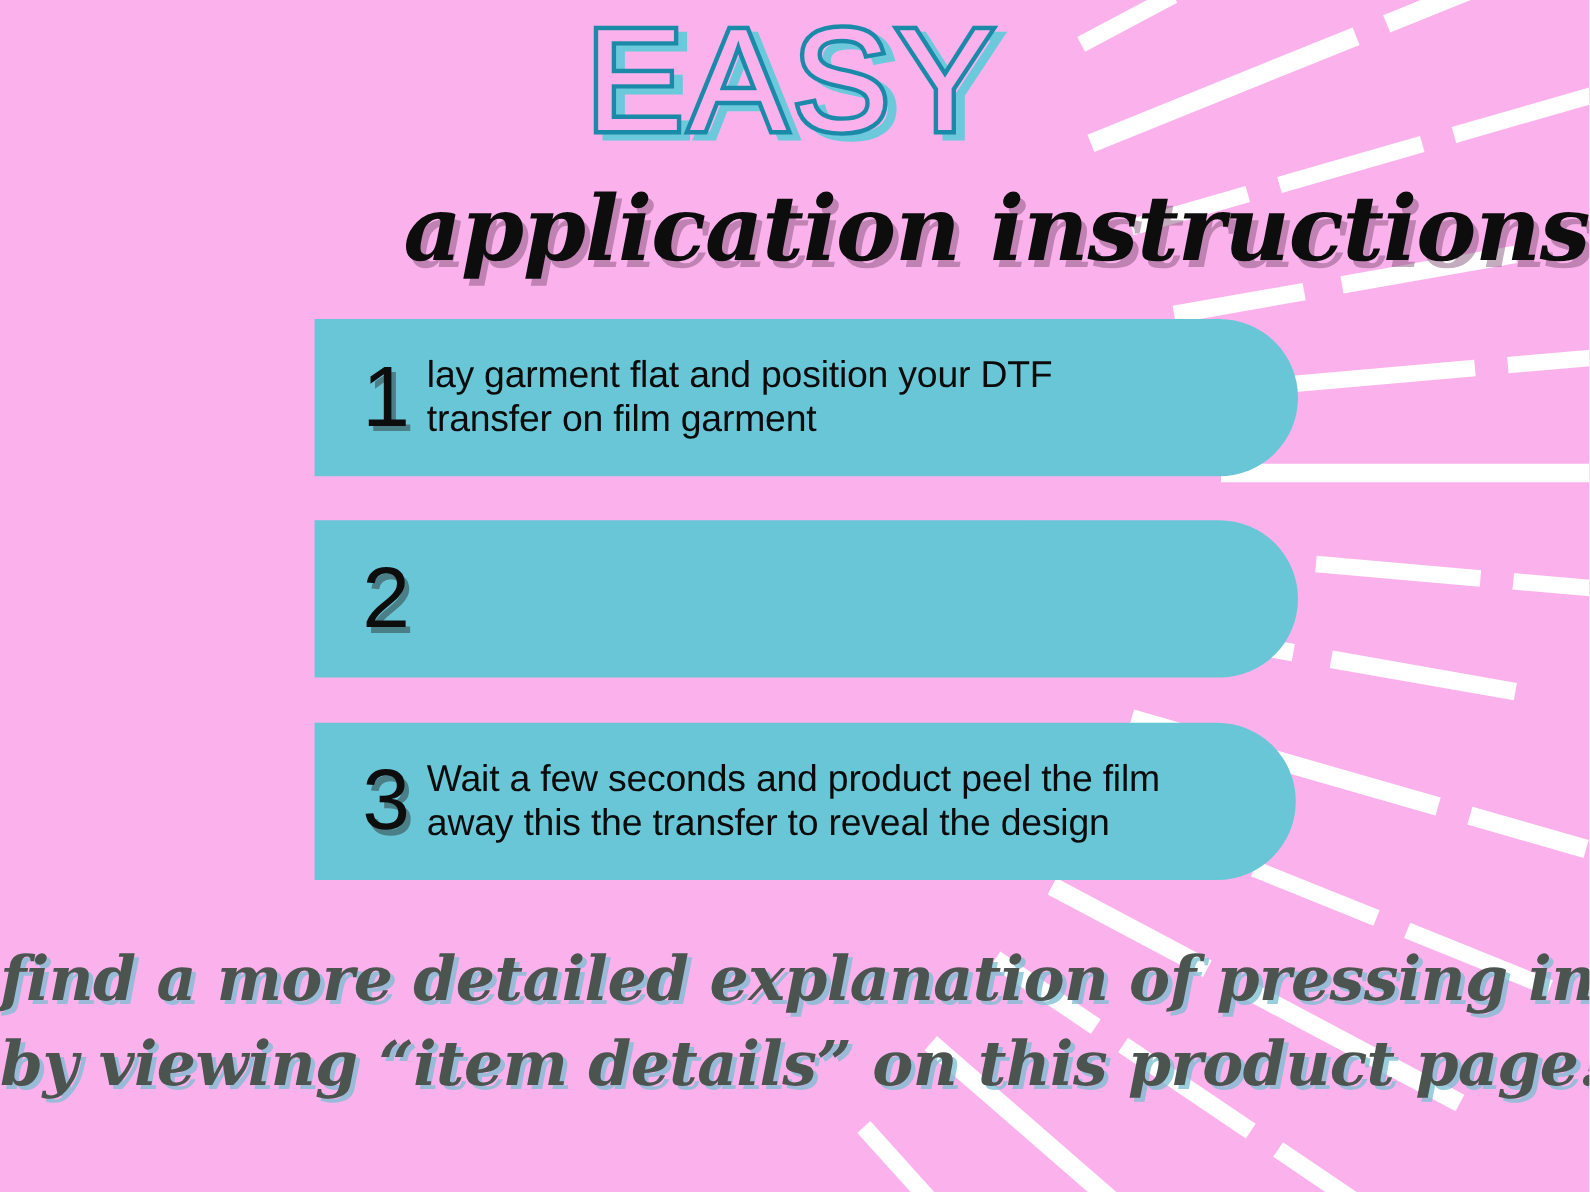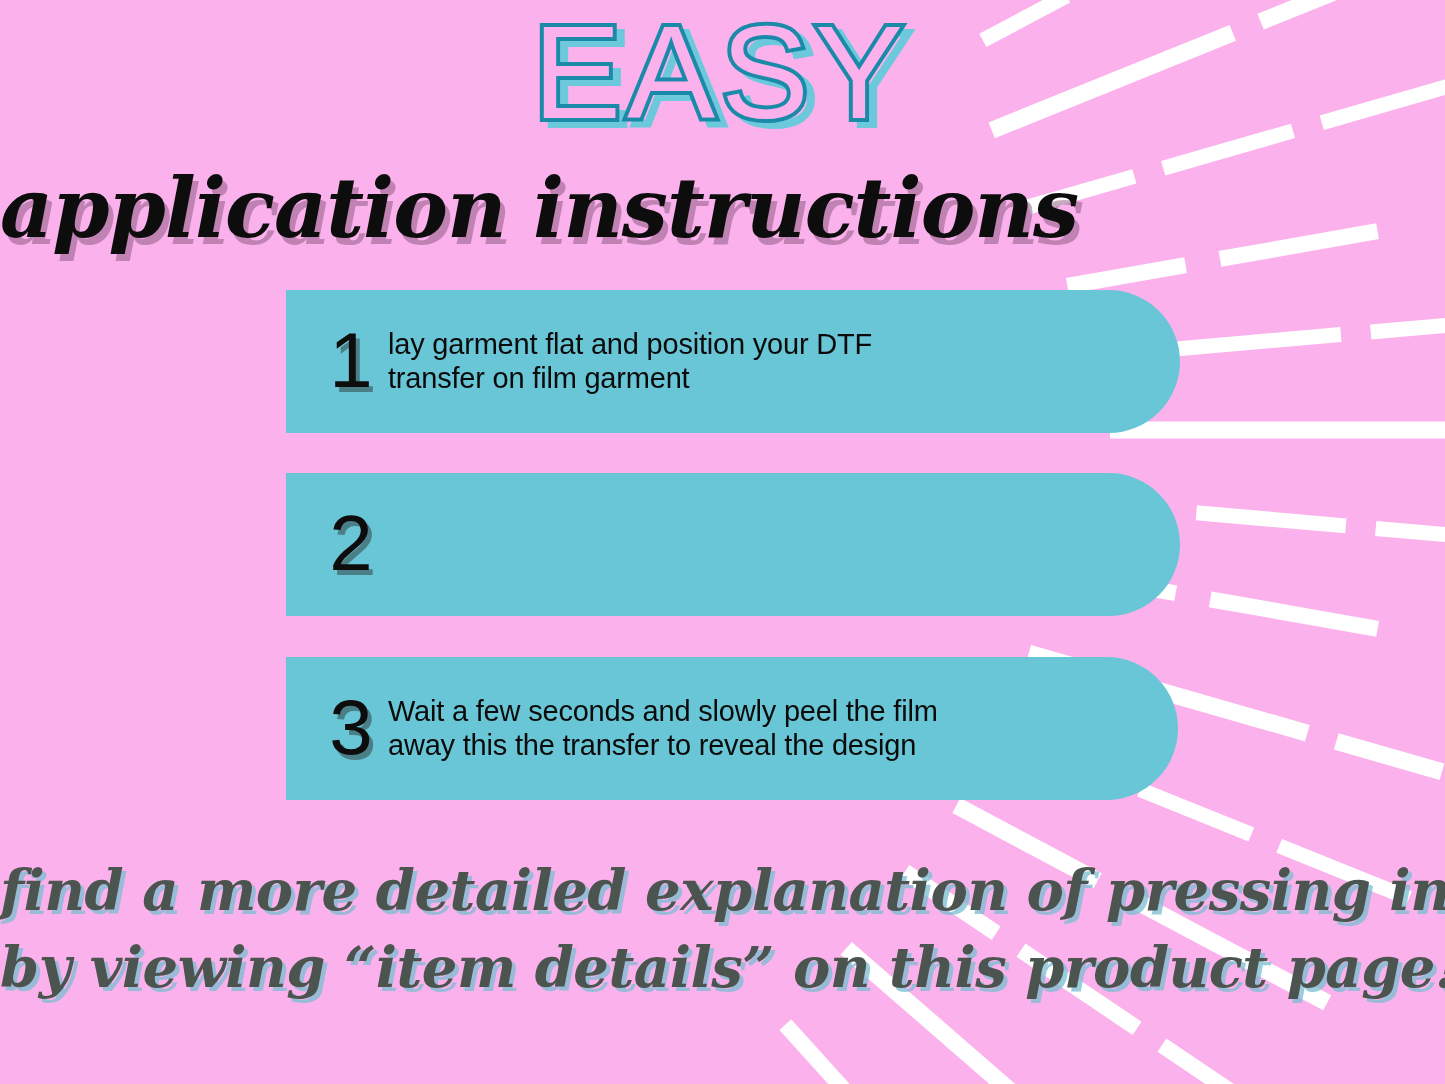--- a/index.html
+++ b/index.html
@@ -35,21 +35,21 @@
     text-align: center;
   }
   .easy-svg { display: block; margin: 0 auto; }
 
   
   .script-head {
     position: absolute;
     left: 0;
     top: 160px;
     width: 1445px;
-    text-align: left;
+    text-align: right;
     font-family: "DejaVu Serif", serif;
     font-style: italic;
     font-weight: bold;
     font-size: 82px;
     letter-spacing: -1px;
     color: #0d0d0d;
     text-shadow: 5px 7px 0 rgba(120, 70, 110, 0.45);
     white-space: nowrap;
   }
 
@@ -78,21 +78,21 @@
     line-height: 1;
     color: #0d0d0d;
     text-shadow: 4px 5px 0 rgba(40, 40, 40, 0.45);
     width: 74px;
     flex: 0 0 74px;
     text-align: center;
     margin-top: -4px;
   }
   .step-text {
     font-family: "Liberation Sans", sans-serif;
-    font-size: 29px;
+    font-size: 34px;
     line-height: 1.17;
     color: #0b0b0b;
     letter-spacing: -0.2px;
     flex: 1 1 auto;
   }
   .step-text .ln { display: block; white-space: nowrap; }
 
   
   .footer {
     position: absolute;
@@ -171,21 +171,21 @@
     </span>
   </div>
 
   <div class="pill" id="pill-2">
     <span class="step-num">2</span>
   </div>
 
   <div class="pill" id="pill-3">
     <span class="step-num">3</span>
     <span class="step-text">
-      <span class="ln">Wait a few seconds and slowly peel the film</span>
+      <span class="ln">Wait a few seconds and product peel the film</span>
       <span class="ln">away this the transfer to reveal the design</span>
     </span>
   </div>
 
   <div class="footer">
     <span class="ln">find a more detailed explanation of pressing instructions</span>
     <span class="ln">by viewing “item details” on this product page!</span>
   </div>
 
 </div>

